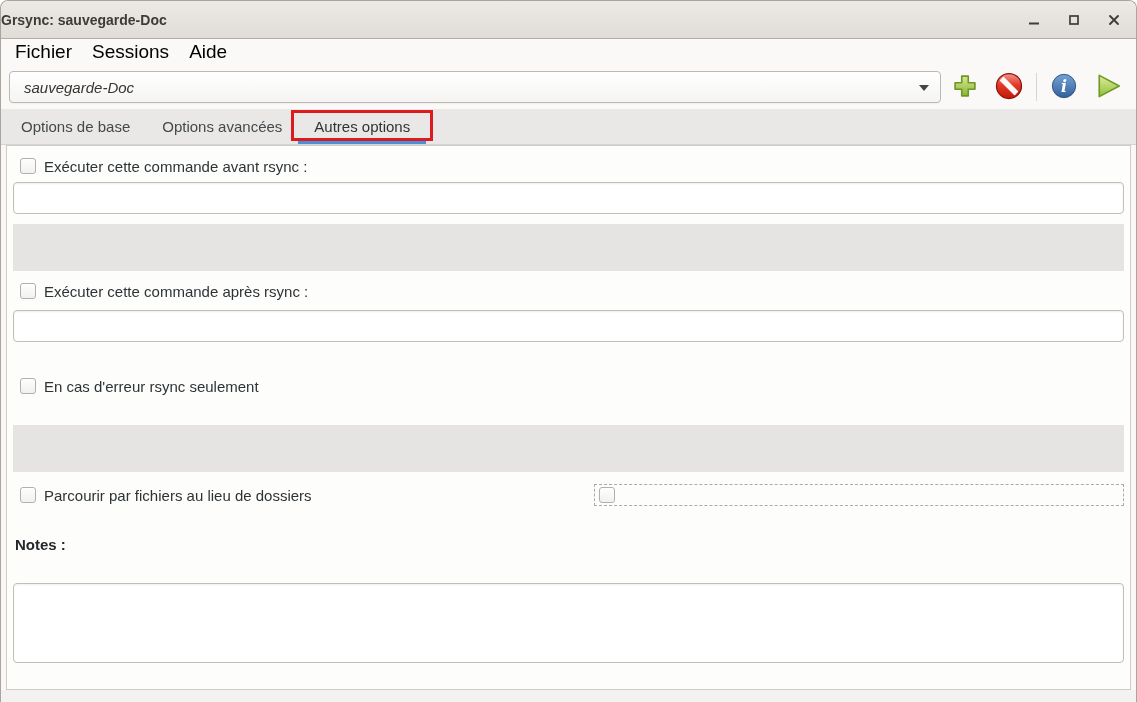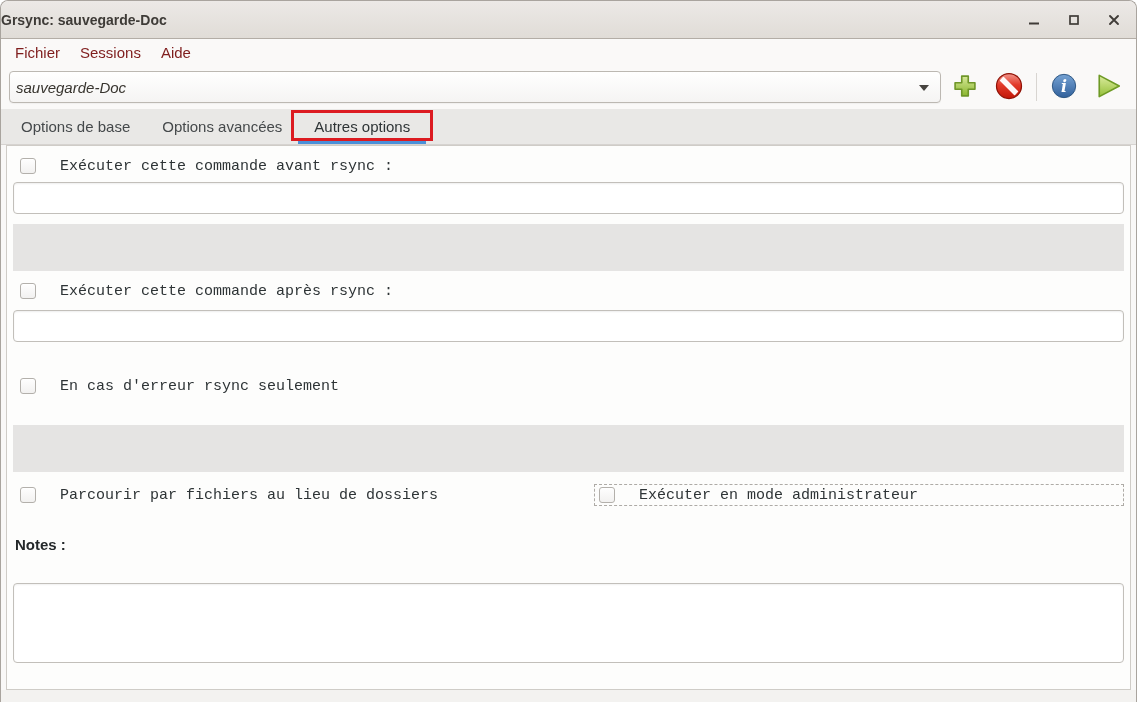--- a/index.html
+++ b/index.html
@@ -18,28 +18,28 @@
   .titlebar .title { position:absolute; left:0; right:0; text-align:left;
                      font-weight:bold; font-size:14px; color:#3e3b37; }
   .win-controls { position:absolute; right:10px; top:0; height:38px;
                   display:flex; align-items:center; gap:16px; }
   .win-btn { width:24px; height:24px; display:flex; align-items:center;
              justify-content:center; cursor:pointer; }
 
   
   .menubar { height:26px; flex:0 0 26px; display:flex; align-items:center;
              padding-left:4px; background:#faf9f8; }
-  .menu-item { padding:3px 10px; font-size:15px; color:#7f1d1d; cursor:pointer; }
+  .menu-item { padding:3px 10px; font-size:19px; color:#000000; cursor:pointer; }
 
   
   .toolbar { height:44px; flex:0 0 44px; display:flex; align-items:center;
              padding:0 8px; gap:4px; background:#faf9f8; }
   .combo { flex:1; height:32px; border:1px solid #bcb8b2; border-radius:4px;
            background:linear-gradient(#ffffff,#f5f4f3);
-           display:flex; align-items:center; padding:0 28px 0 6px;
+           display:flex; align-items:center; padding:0 28px 0 14px;
            position:relative; cursor:pointer; box-shadow:0 1px 1px rgba(0,0,0,0.04); }
   .combo-value { font-style:italic; color:#38352f; font-size:15px; }
   .combo-arrow { position:absolute; right:11px; top:13px; width:0; height:0;
                  border-left:5px solid transparent; border-right:5px solid transparent;
                  border-top:6px solid #47443f; }
   .tool-btn { width:40px; height:38px; display:flex; align-items:center;
               justify-content:center; background:transparent; border:none; cursor:pointer; }
   .tool-sep { width:1px; height:28px; background:#d8d5d1; margin:0 3px; }
 
   
@@ -50,21 +50,21 @@
          color:#45494b; cursor:pointer; position:relative; }
   .tab.active { color:#2e3436; box-shadow:inset 0 -3px 0 #4a90d9;text-align:center; }
   .tab .annotation { position:absolute; left:-7px; right:-7px; top:1px; bottom:3px;
                      border:3px solid #dc1b21; pointer-events:none; }
 
   
   .page { flex:1 1 auto; margin:0 5px; border:1px solid #cfccc7;
           background:#fdfdfc; padding:8px 6px 0 6px; overflow:hidden; }
   .bottom-strip { height:12px; flex:0 0 12px; background:#f3f2f0; }
 
-  .check-row { display:flex; align-items:center; gap:24px; height:18px; margin-left:7px;font-family:Liberation Mono, monospace; }
+  .check-row { display:flex; align-items:center; gap:8px; height:18px; margin-left:7px; }
   .checkbox { width:16px; height:16px; flex:0 0 16px; border:1px solid #b3b0ab;
               border-radius:3px; background:linear-gradient(#fefefe,#f2f1f0);
               box-shadow:inset 0 1px 0 #ffffff; cursor:pointer; }
   .check-label { font-size:15px; color:#2e3436; }
 
   .text-field { width:100%; height:32px; border:1px solid #c2bfba; border-radius:4px;
                 background:#ffffff; box-shadow:inset 0 1px 2px rgba(0,0,0,0.07);
                 padding:0 10px; font-family:"Liberation Sans",sans-serif; font-size:15px;
                 color:#2e3436; outline:none; display:block; }
   .disabled-field { width:100%; height:47px; background:#e5e4e3; border:none; }
@@ -227,21 +227,20 @@
     <div class="split-row mt12">
       <div class="split-left">
         <div class="check-row">
           <span class="checkbox"></span>
           <span class="check-label">Parcourir par fichiers au lieu de dossiers</span>
         </div>
       </div>
       <div class="split-right">
         <div class="check-row" style="margin-left:0;">
           <span class="checkbox"></span>
-          <span class="check-label">Exécuter en mode administrateur</span>
         </div>
       </div>
     </div>
 
     <div class="notes-label mt32">Notes :</div>
     <textarea class="notes-area mt30" style=""></textarea>
 
   </div>
 
   <div class="bottom-strip"></div>

